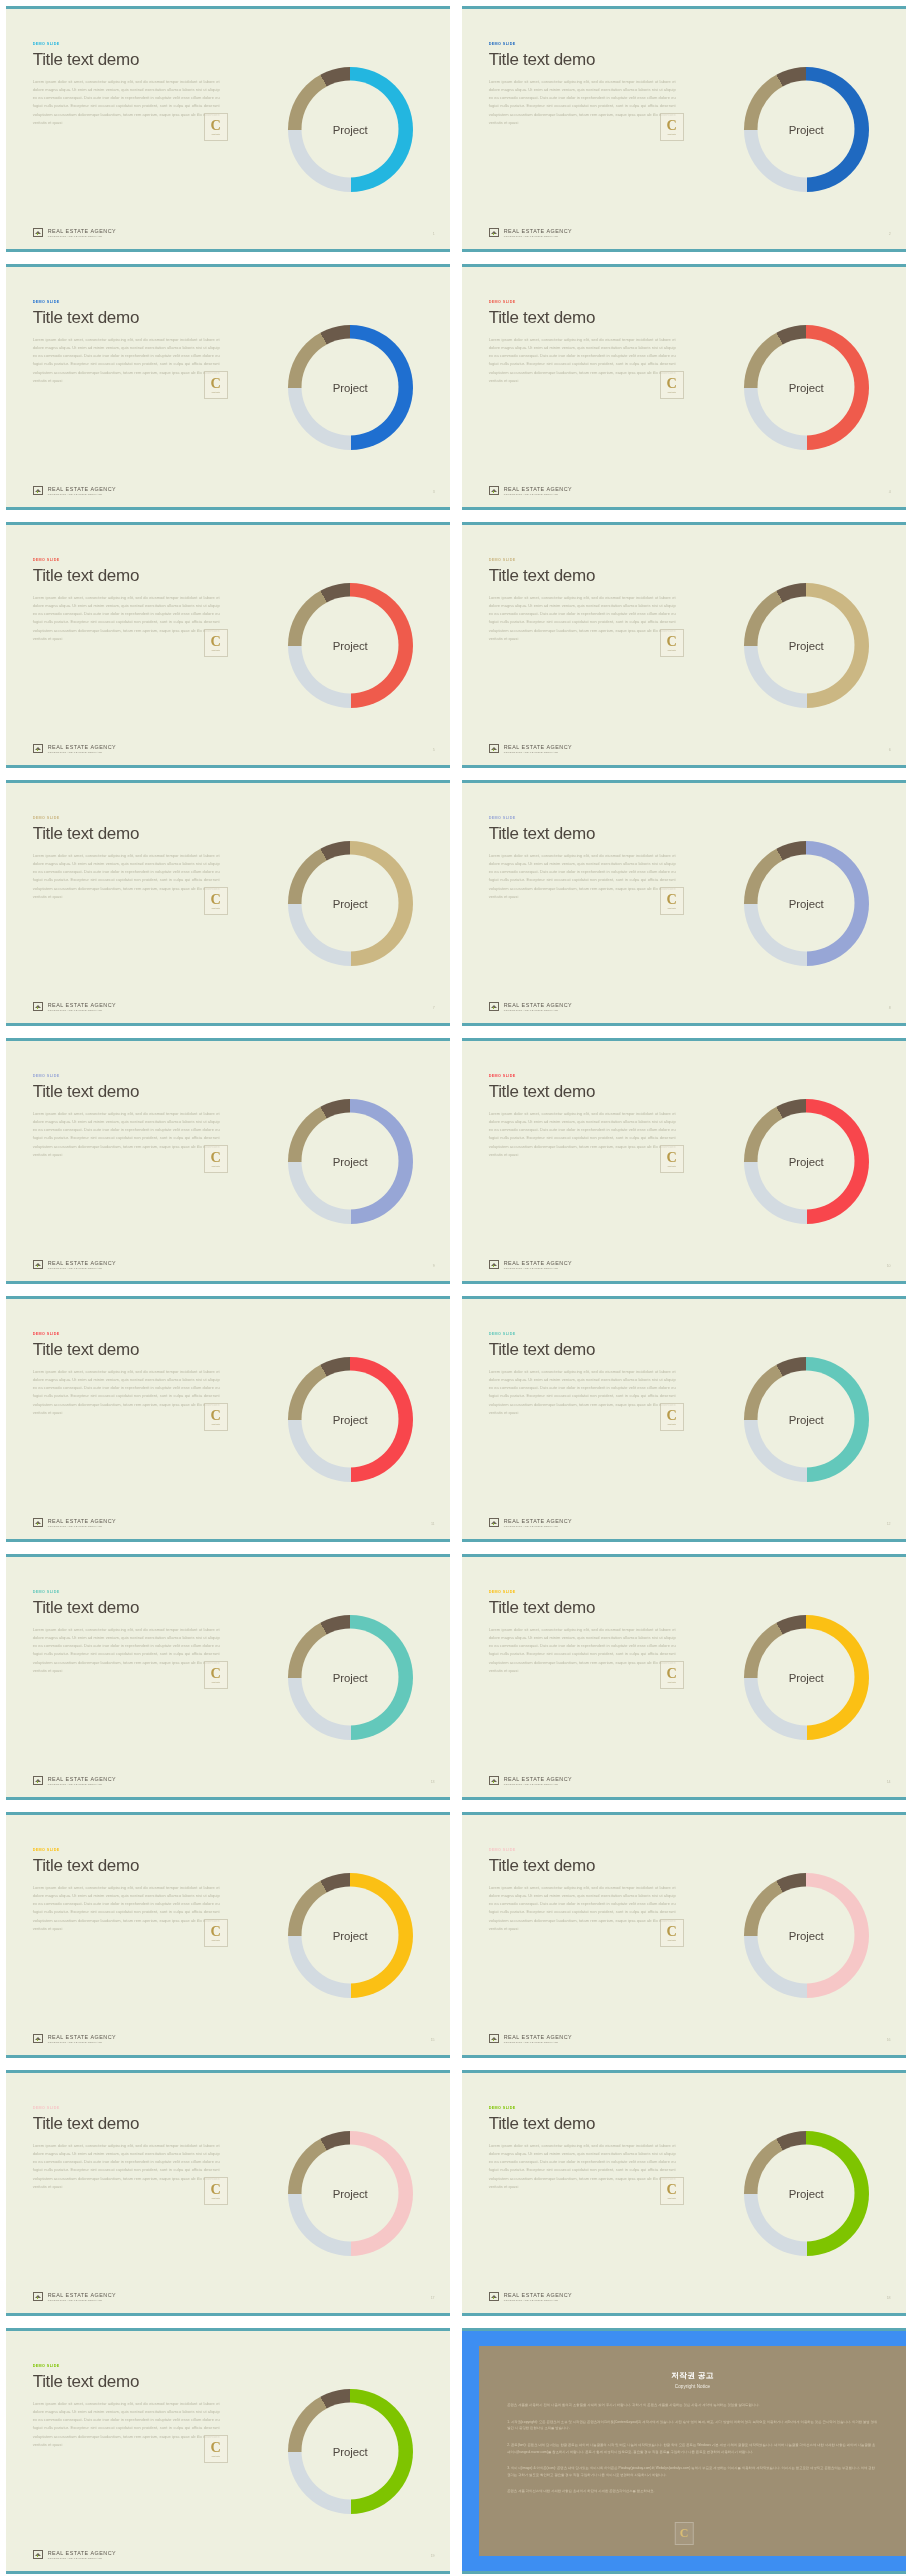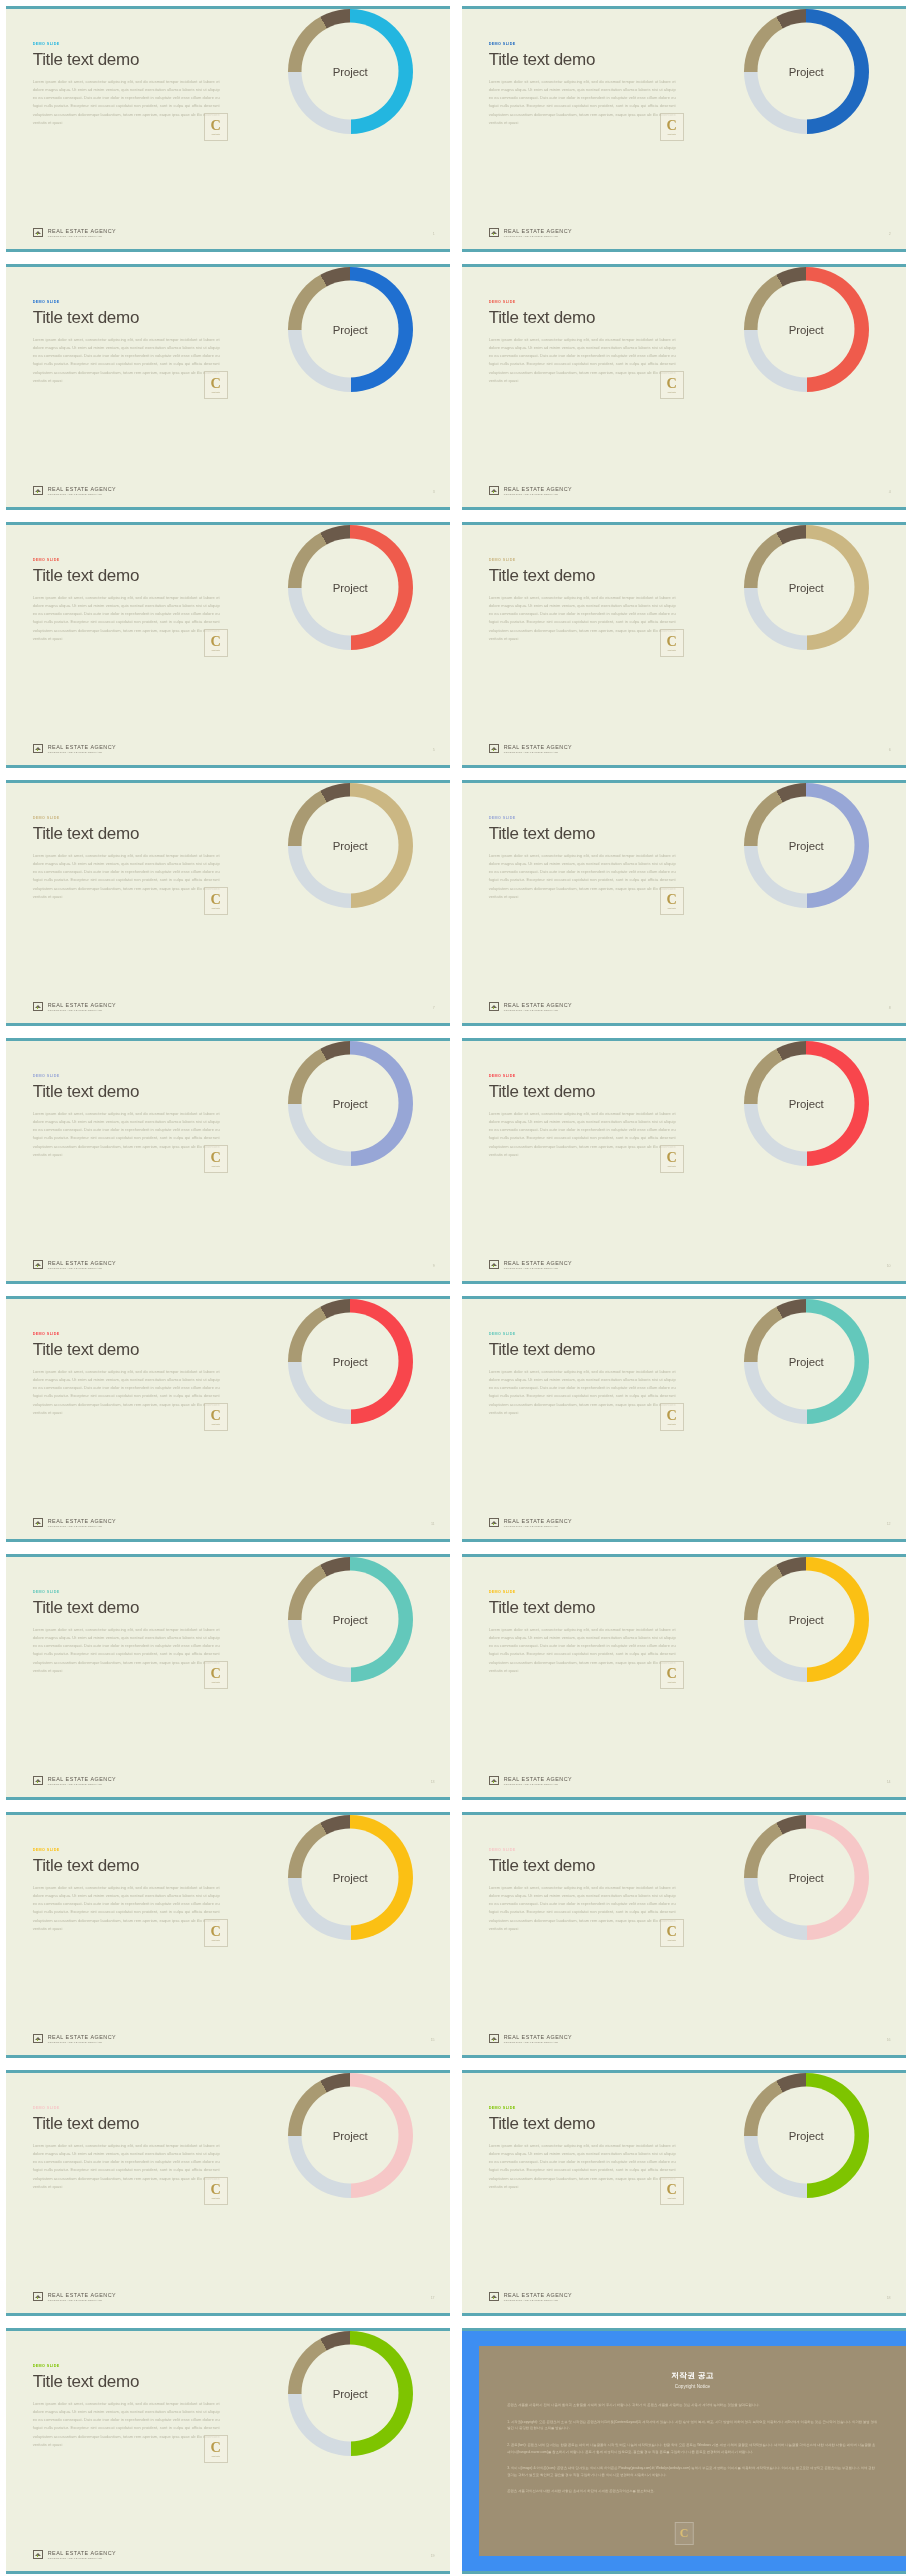--- a/index.html
+++ b/index.html
@@ -38,20 +38,21 @@
   .left-col {
     width: 54%;
     padding: 33px 4.3px 0 27px;
     display: flex;
     flex-direction: column;
   }
   .right-col {
     width: 46%;
     position: relative;
     display: flex;
+    align-items: center;
     justify-content: center;
   }
   .kicker {
     font-size: 3.7px;
     font-weight: bold;
     letter-spacing: 0.4px;
     margin-bottom: 5px;
   }
   .title {
     font-size: 17px;

